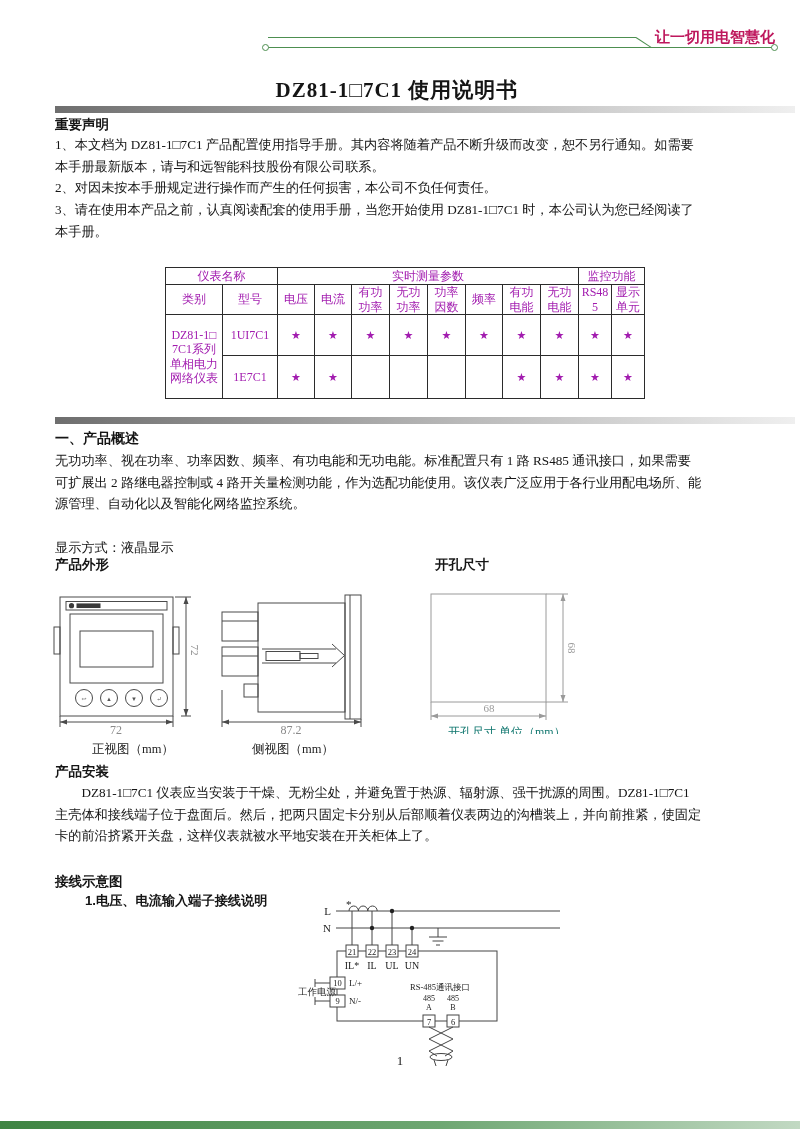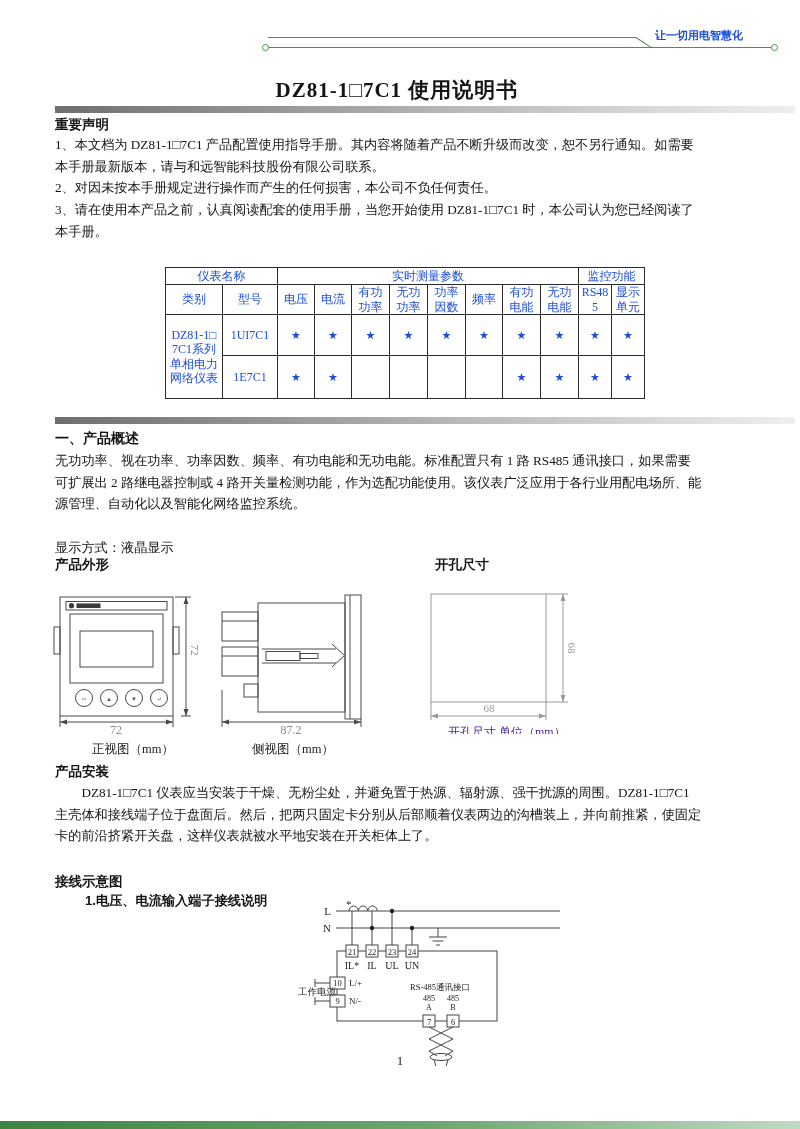--- a/index.html
+++ b/index.html
@@ -7,32 +7,32 @@
         font-family:"Liberation Serif","DejaVu Serif",serif;color:#151515;}
   .abs{position:absolute;}
   .hd{font-family:"Liberation Sans","DejaVu Sans",sans-serif;font-weight:bold;}
   .lines div{white-space:nowrap;}
   .body-text{font-size:13.2px;line-height:21.7px;width:742px;}
   
   .gline{position:absolute;height:1px;background:#4d8f50;}
   .gdiag{position:absolute;width:18px;height:1px;background:#4d8f50;
          transform:rotate(33deg);transform-origin:left center;}
   .gdot{position:absolute;width:5px;height:5px;border:1px solid #4d8f50;border-radius:50%;background:#fff;}
-  .slogan{position:absolute;font-size:11px;color:#1d4ed8;}
+  .slogan{position:absolute;font-size:15px;color:#be185d;}
   
   .graybar{position:absolute;left:55px;width:740px;height:7px;
            background:linear-gradient(to right,#6e6e6e,#b9b9b9 55%,#efefef);}
   .greenbar{position:absolute;left:0;width:800px;height:8px;
             background:linear-gradient(to right,#3e8442,#6ea772 55%,#c2d9c3);}
   
-  table.spec{border-collapse:collapse;table-layout:fixed;font-size:12px;text-align:center;color:#1d4ed8;}
+  table.spec{border-collapse:collapse;table-layout:fixed;font-size:12px;text-align:center;color:#a21caf;}
   table.spec td{border:1px solid #2b2b2b;padding:0 1px;white-space:pre-line;line-height:1.22;vertical-align:middle;}
   .star{font-size:11px;}
   .cap{font-size:12.5px;color:#222;}
-  .clip-cap{height:10px;overflow:hidden;font-size:12px;color:#4c1d95;white-space:nowrap;}
+  .clip-cap{height:10px;overflow:hidden;font-size:12px;color:#0f766e;white-space:nowrap;}
   svg text{font-family:"Liberation Serif","DejaVu Serif",serif;}
   .pageno{position:absolute;left:0;top:1053px;width:800px;text-align:center;font-size:13px;color:#222;}
 </style>
 </head>
 <body>
 
 <div class="page">
 
   <div class="gline" style="left:268px;top:37px;width:368px;"></div>
   <div class="gdiag" style="left:636px;top:37px;"></div>

